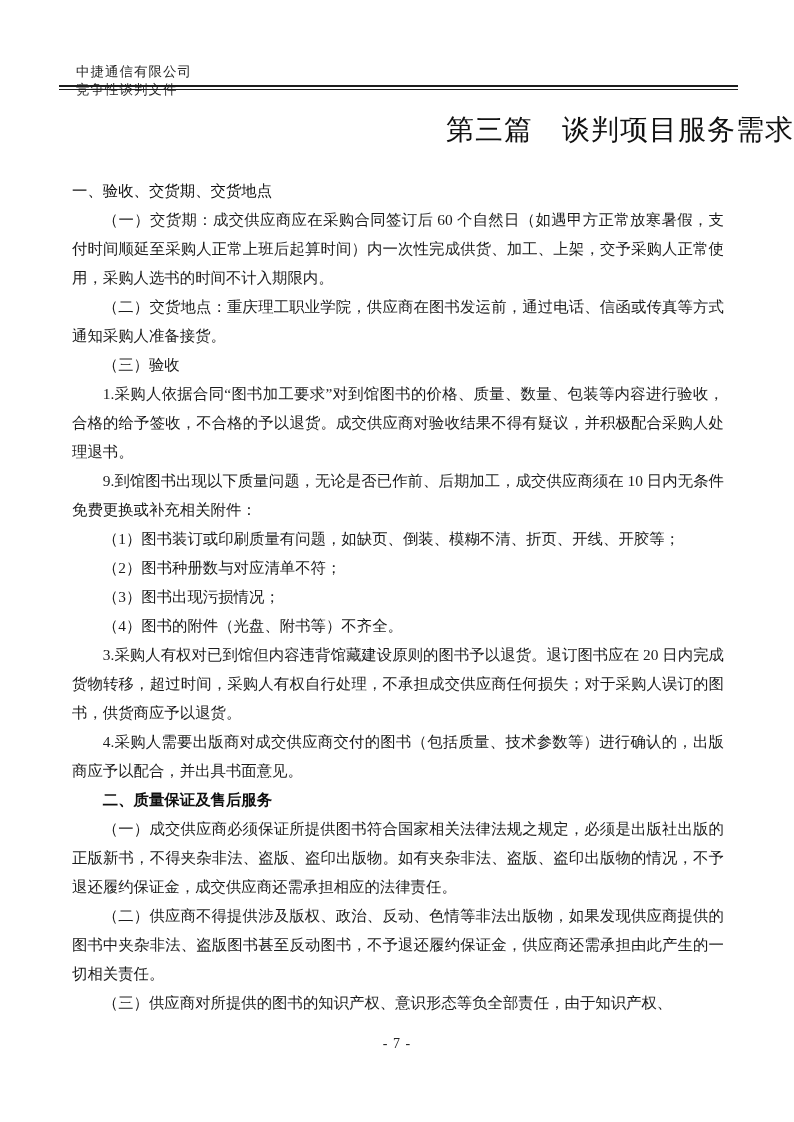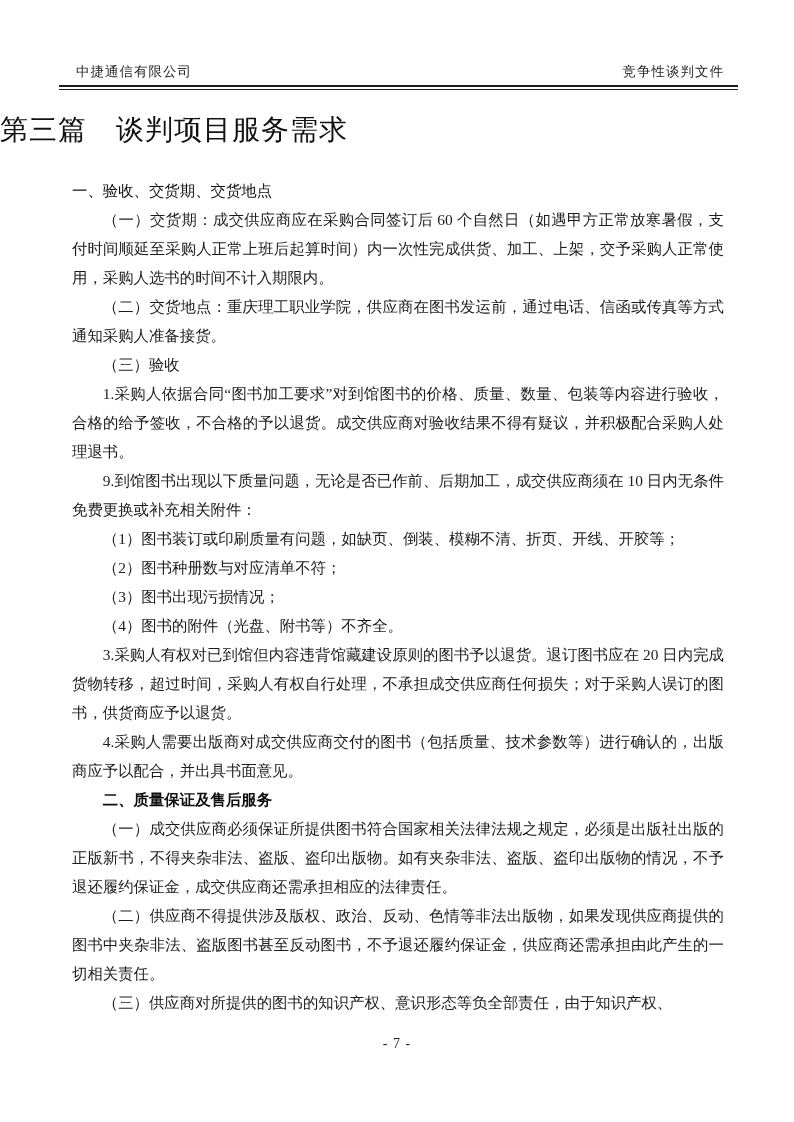--- a/index.html
+++ b/index.html
@@ -15,36 +15,37 @@
   .header-row {
     position: absolute;
     top: 63px;
     left: 76px;
     right: 70px;
     display: flex;
     justify-content: space-between;
     font-size: 13.5px;
     color: #262626;
     letter-spacing: 1px;
+    flex-direction: column;
   }
   .header-rule {
     position: absolute;
     top: 85px;
     left: 59px;
     width: 679px;
     height: 2px;
     border-top: 2.5px solid #1c1c1c;
     border-bottom: 1.2px solid #1c1c1c;
   }
   .doc-title {
     position: absolute;
     top: 108px;
     left: 0;
     width: 100%;
-    text-align: left;
+    text-align: right;
     font-size: 28px;
     font-weight: 400;
     color: #111111;
     letter-spacing: 1px;
     line-height: 44px;
   }
   .body-block {
     position: absolute;
     top: 176px;
     left: 72px;

